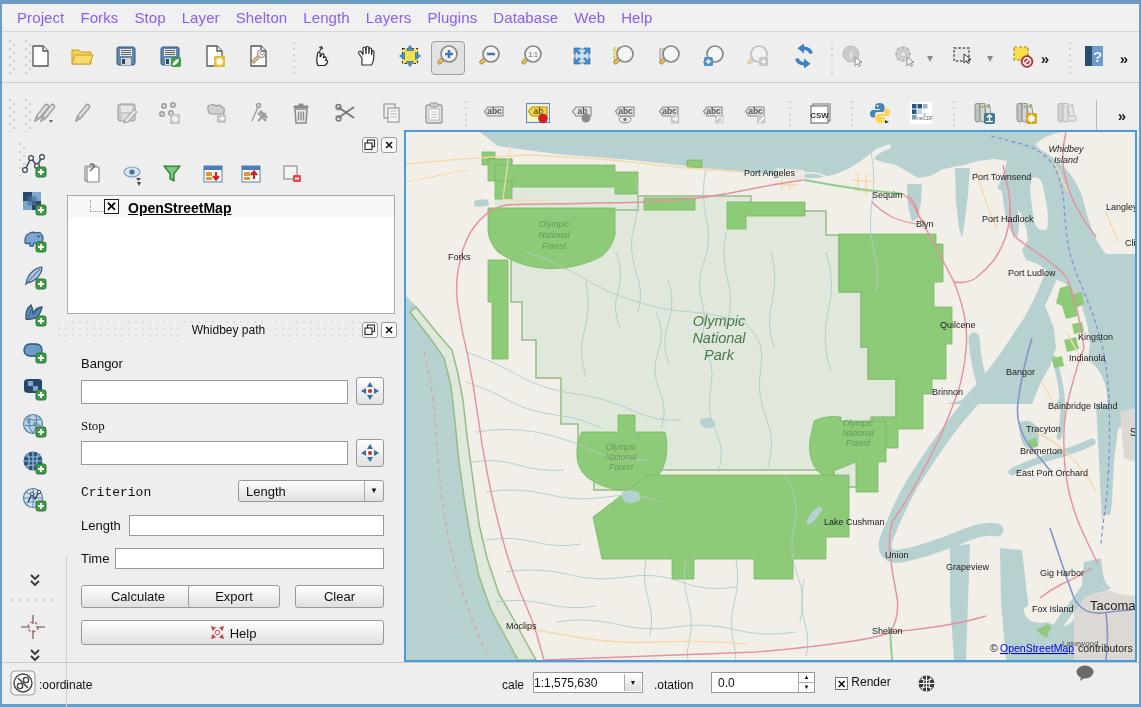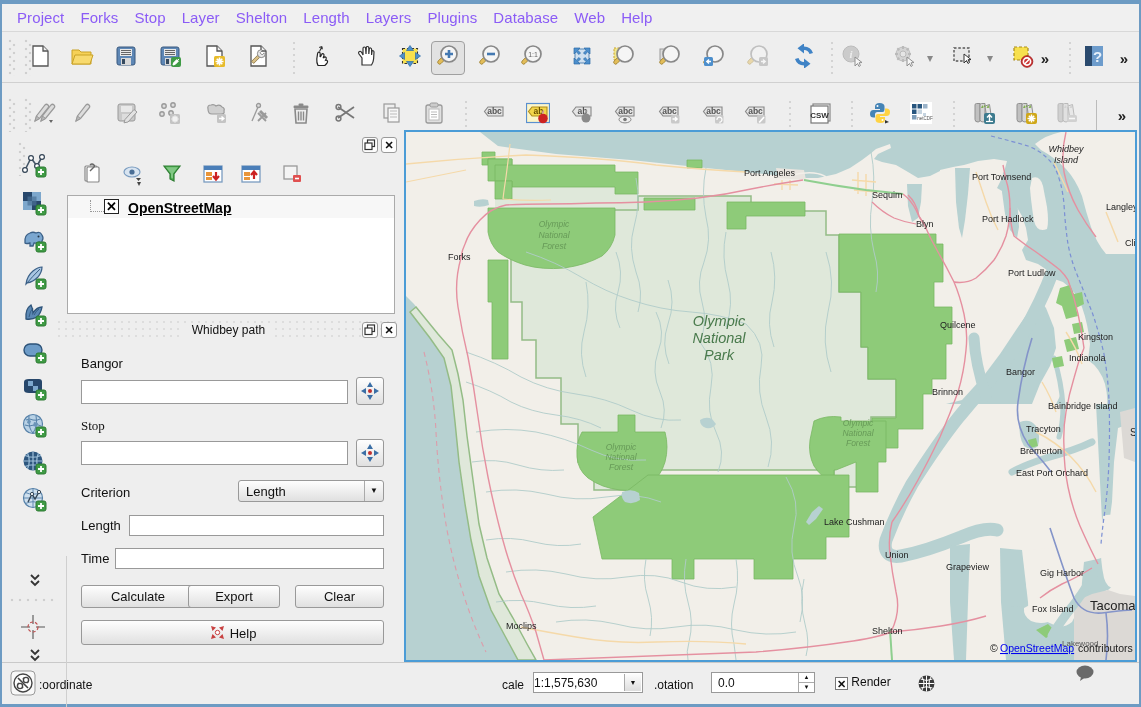--- a/index.html
+++ b/index.html
@@ -555,21 +555,21 @@
           <span style="position:absolute;left:3px;top:3px;"><svg width="20" height="20" viewBox="0 0 20 20">
               <g fill="#3a6ea5">
                 <path d="M10,1 L13,6 L7,6 Z"></path>
                 <path d="M10,19 L13,14 L7,14 Z"></path>
                 <path d="M1,10 L6,7 L6,13 Z"></path>
                 <path d="M19,10 L14,7 L14,13 Z"></path>
               </g>
               <circle cx="10" cy="10" r="2" fill="#c03030"></circle>
             </svg></span>
         </div>
-      <label class="f" style="left:24px; top:165px;">Criterion</label>
+      <label class="f" style="left:24px; top:165px;font-family:Liberation Mono, monospace;">Criterion</label>
       <div class="qbtn" style="position:absolute; left:181px; top:160px; width:146px; height:22px; text-align:left;"><span style="margin-left:7px; line-height:21px;">Length</span><span style="position:absolute; right:0; top:0; width:19px; height:20px; border-left:1px solid #aaa; font-size:8px; text-align:center; line-height:20px;">▼</span></div>
       <label class="f" style="left:24px; top:198px;">Length</label>
       <div class="input" style="position:absolute; left:72px; top:195px; width:255px; height:21px;"></div>
       <label class="f" style="left:24px; top:231px;">Time</label>
       <div class="input" style="position:absolute; left:58px; top:228px; width:269px; height:21px;"></div>
       <div class="qbtn" style="position:absolute; left:24px; top:265px; width:114px; height:23px; line-height:22px;">Calculate</div>
       <div class="qbtn" style="position:absolute; left:131px; top:265px; width:92px; height:23px; line-height:22px;">Export</div>
       <div class="qbtn" style="position:absolute; left:238px; top:265px; width:89px; height:23px; line-height:22px;">Clear</div>
       <div class="qbtn" style="position:absolute; left:24px; top:300px; width:303px; height:25px; line-height:24px;"><span style="position:relative; top:3px; margin-right:4px; display:inline-block;"><svg width="17" height="17" viewBox="0 0 17 17">
               <g fill="#c84040">

